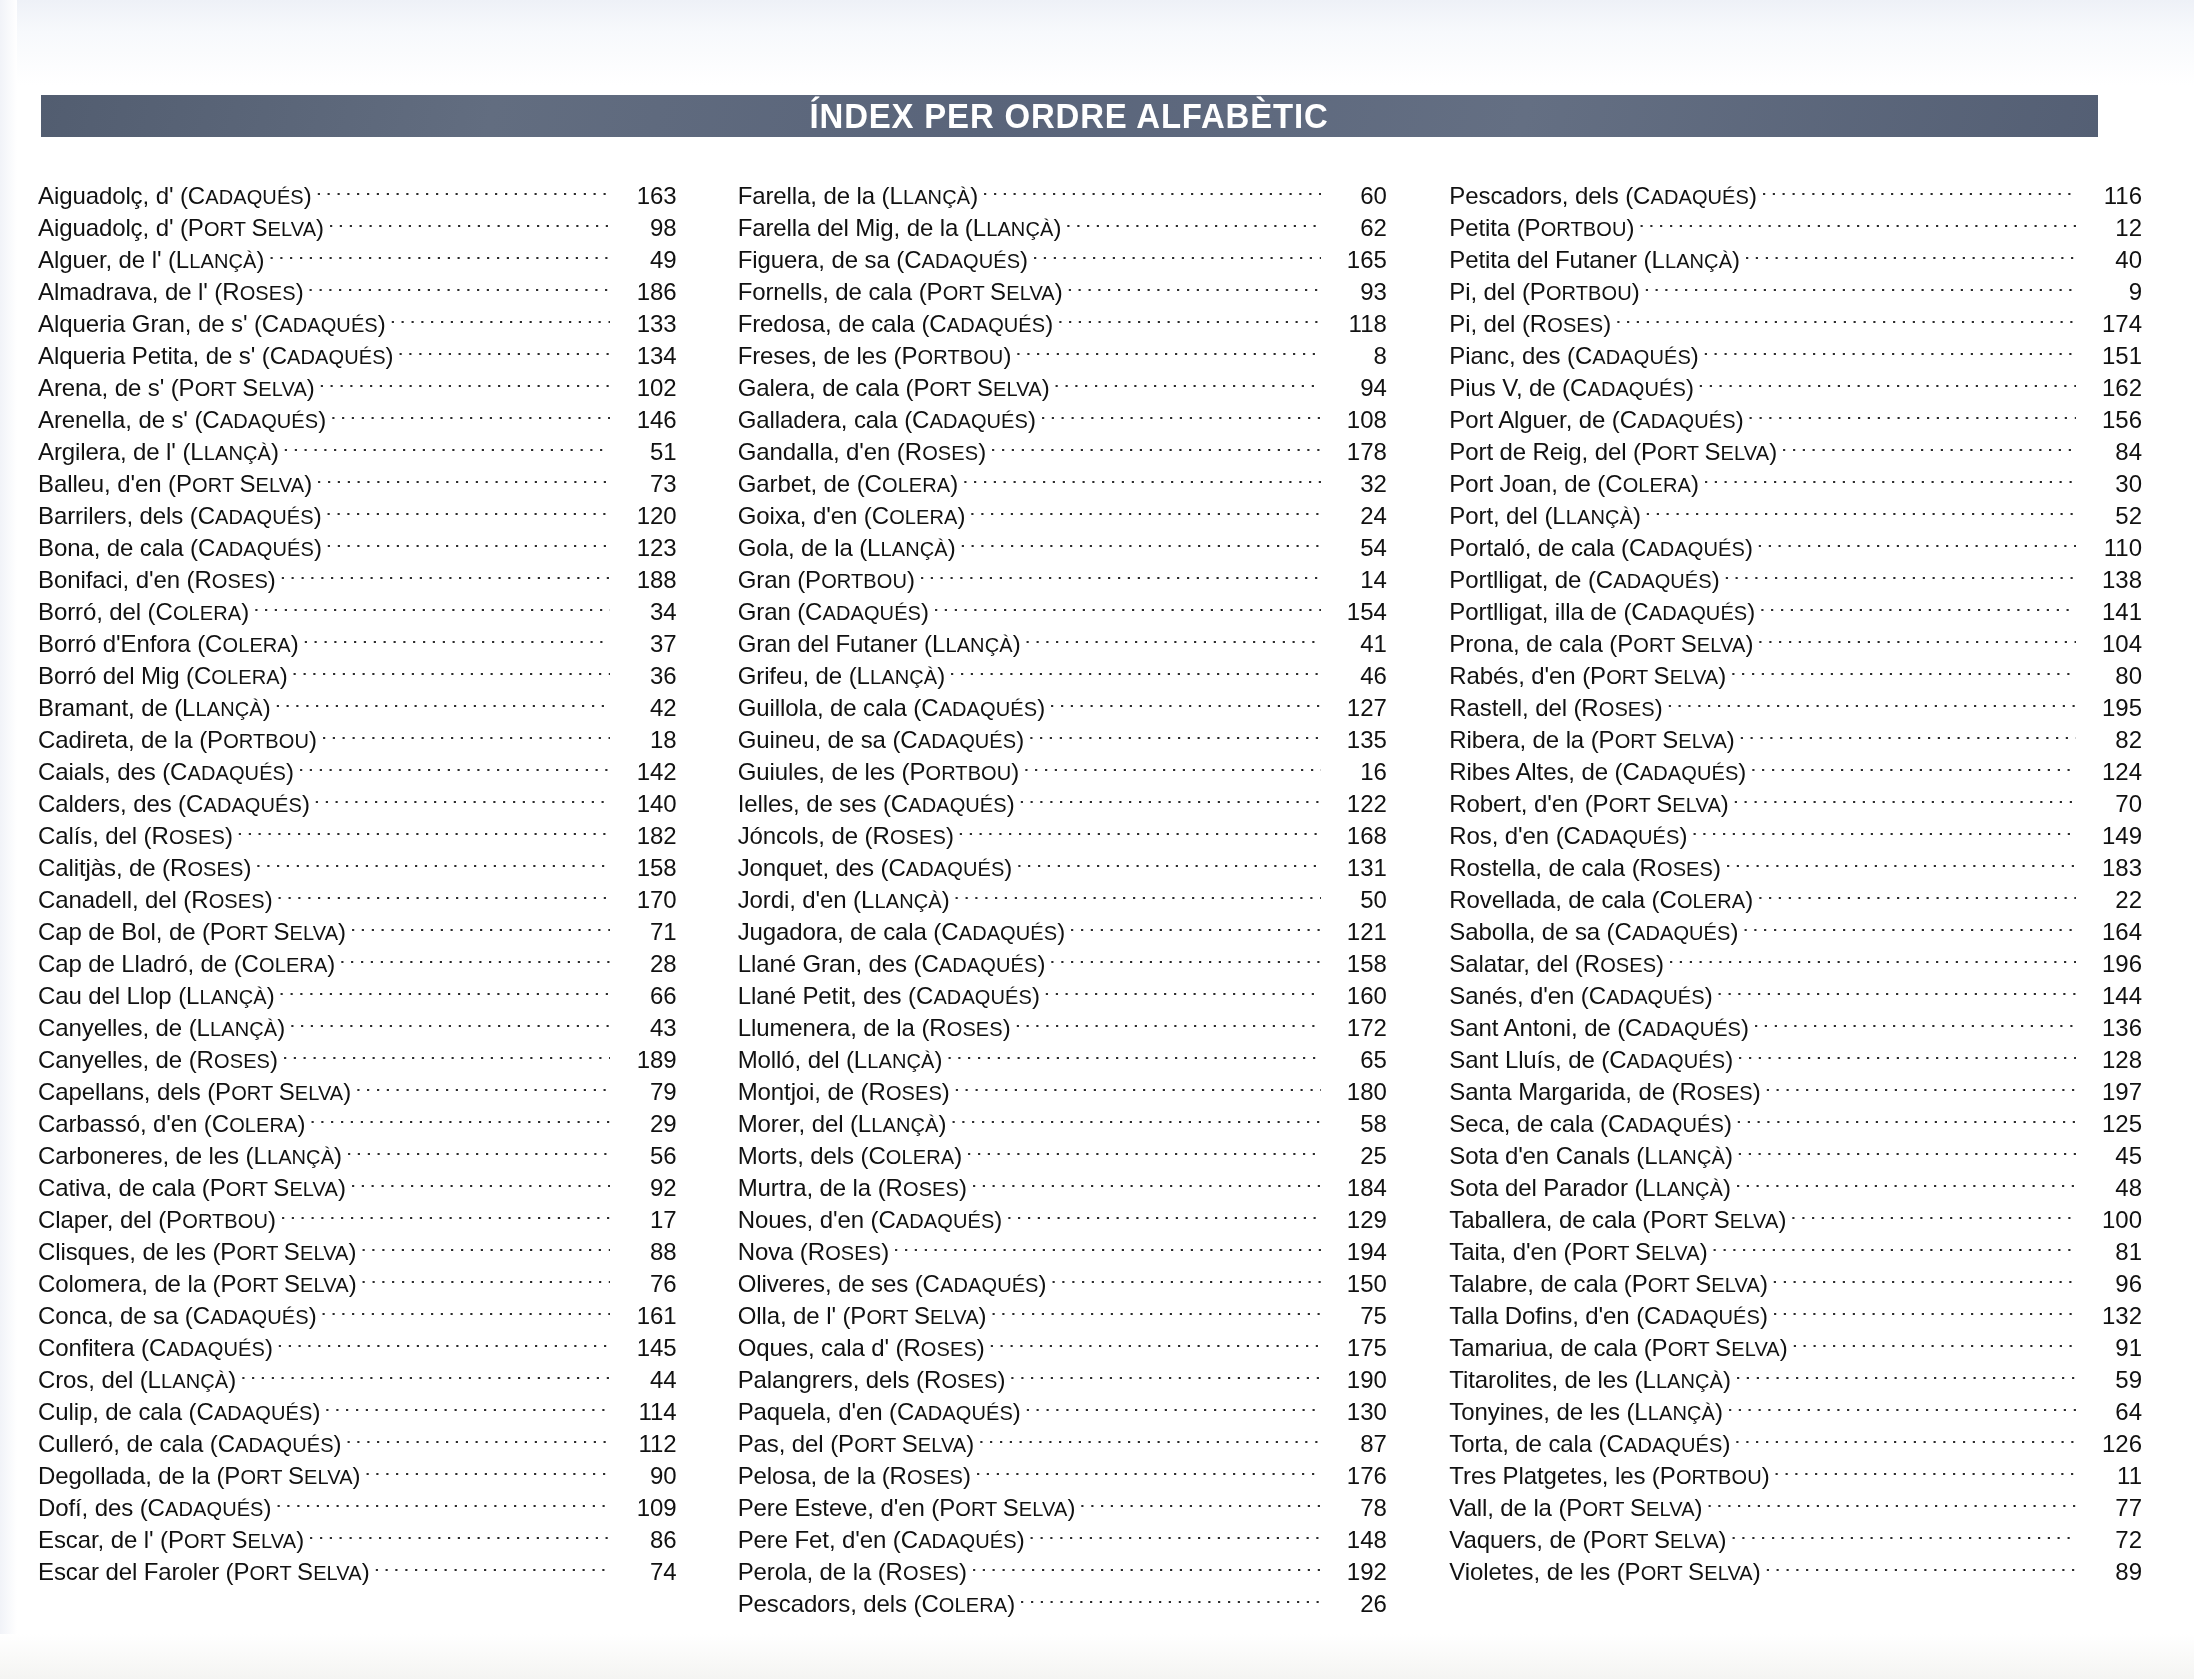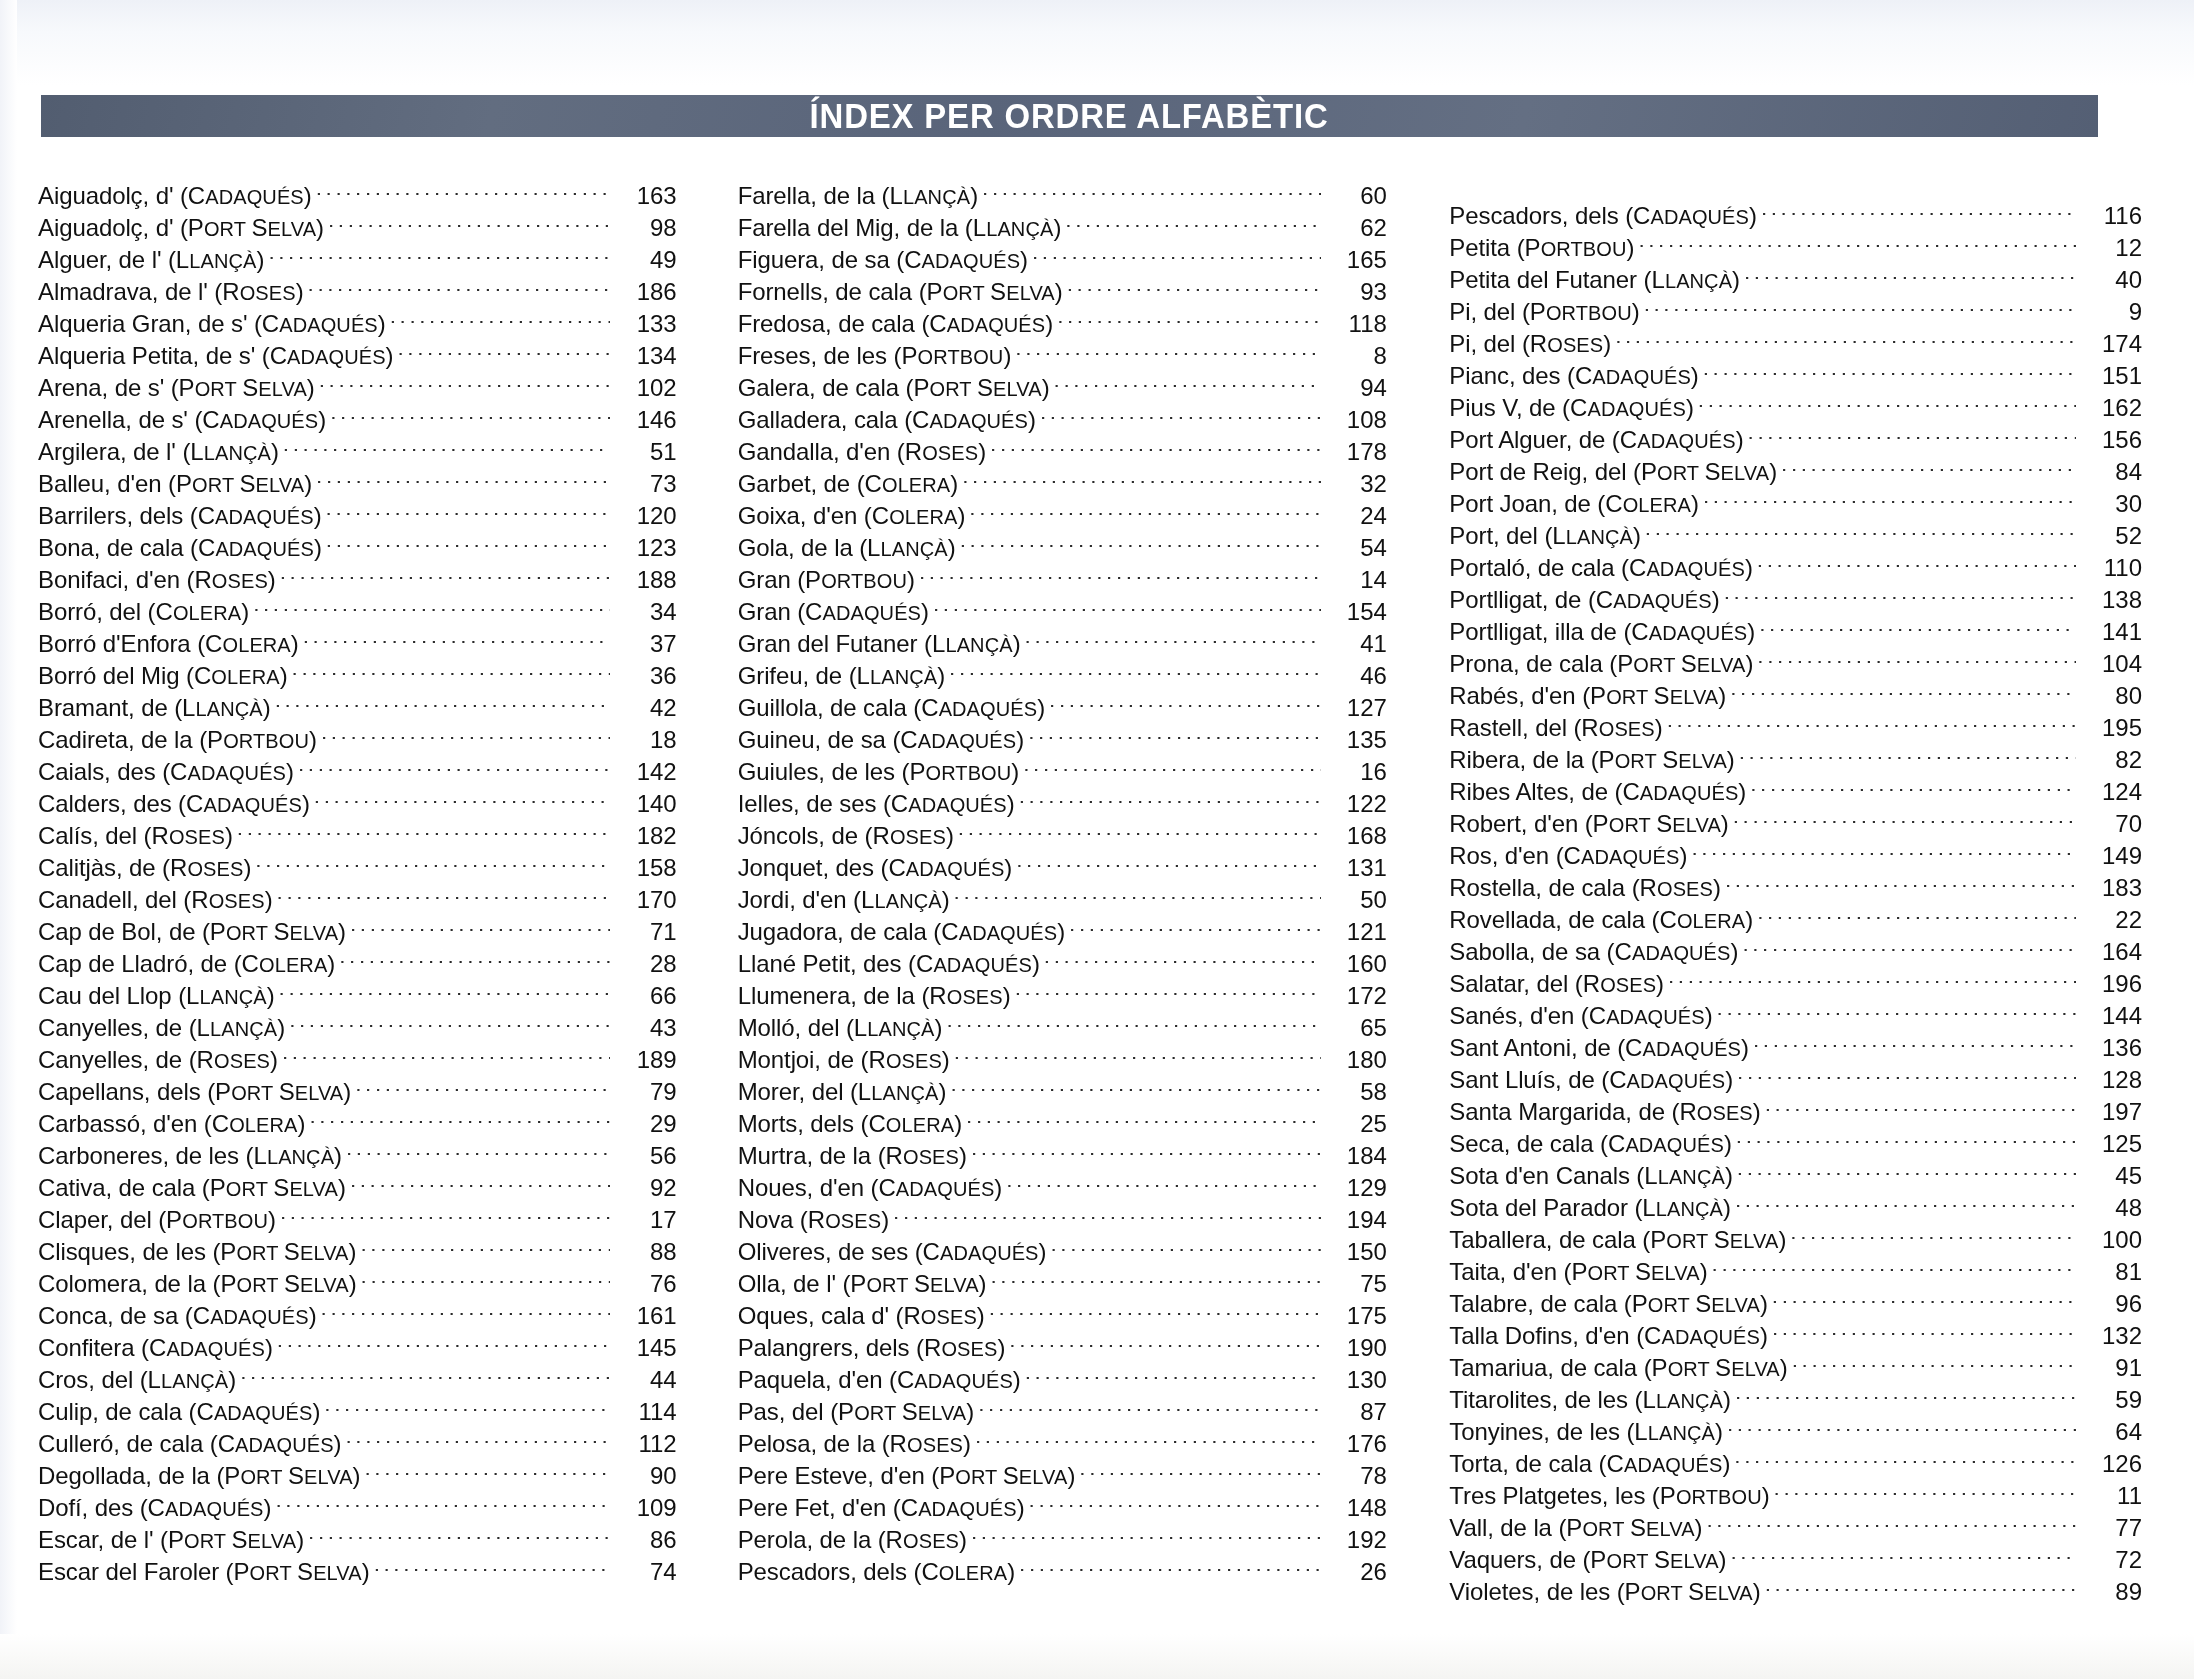--- a/index.html
+++ b/index.html
@@ -74,21 +74,21 @@
     left: 0;
     top: 180px;
     width: 2194px;
     display: flex;
   }
   .index-column {
     box-sizing: border-box;
   }
   .col-1 { width: 702px; padding-left: 38px;  padding-right: 25px; }
   .col-2 { width: 712px; padding-left: 36px;  padding-right: 26.5px; }
-  .col-3 { width: 781px; padding-left: 36px;  padding-right: 52px; margin-top: 20px; }
+  .col-3 { width: 781px; padding-left: 36px;  padding-right: 52px; }
 
   .index-row {
     display: flex;
     align-items: baseline;
     height: 32px;
     line-height: 32px;
     white-space: nowrap;
     overflow: hidden;
   }
   .entry-label {
@@ -480,20 +480,25 @@
           <span class="entry-label">Jordi, d'en (<span class="place"><span class="cap">L</span>LANÇÀ</span>)</span>
           <span class="leader"></span>
           <span class="entry-page">50</span>
         </div>
         <div class="index-row">
           <span class="entry-label">Jugadora, de cala (<span class="place"><span class="cap">C</span>ADAQUÉS</span>)</span>
           <span class="leader"></span>
           <span class="entry-page">121</span>
         </div>
         <div class="index-row">
+          <span class="entry-label">Llané Gran, des (<span class="place"><span class="cap">C</span>ADAQUÉS</span>)</span>
+          <span class="leader"></span>
+          <span class="entry-page">158</span>
+        </div>
+        <div class="index-row">
           <span class="entry-label">Llané Petit, des (<span class="place"><span class="cap">C</span>ADAQUÉS</span>)</span>
           <span class="leader"></span>
           <span class="entry-page">160</span>
         </div>
         <div class="index-row">
           <span class="entry-label">Llumenera, de la (<span class="place"><span class="cap">R</span>OSES</span>)</span>
           <span class="leader"></span>
           <span class="entry-page">172</span>
         </div>
         <div class="index-row">

